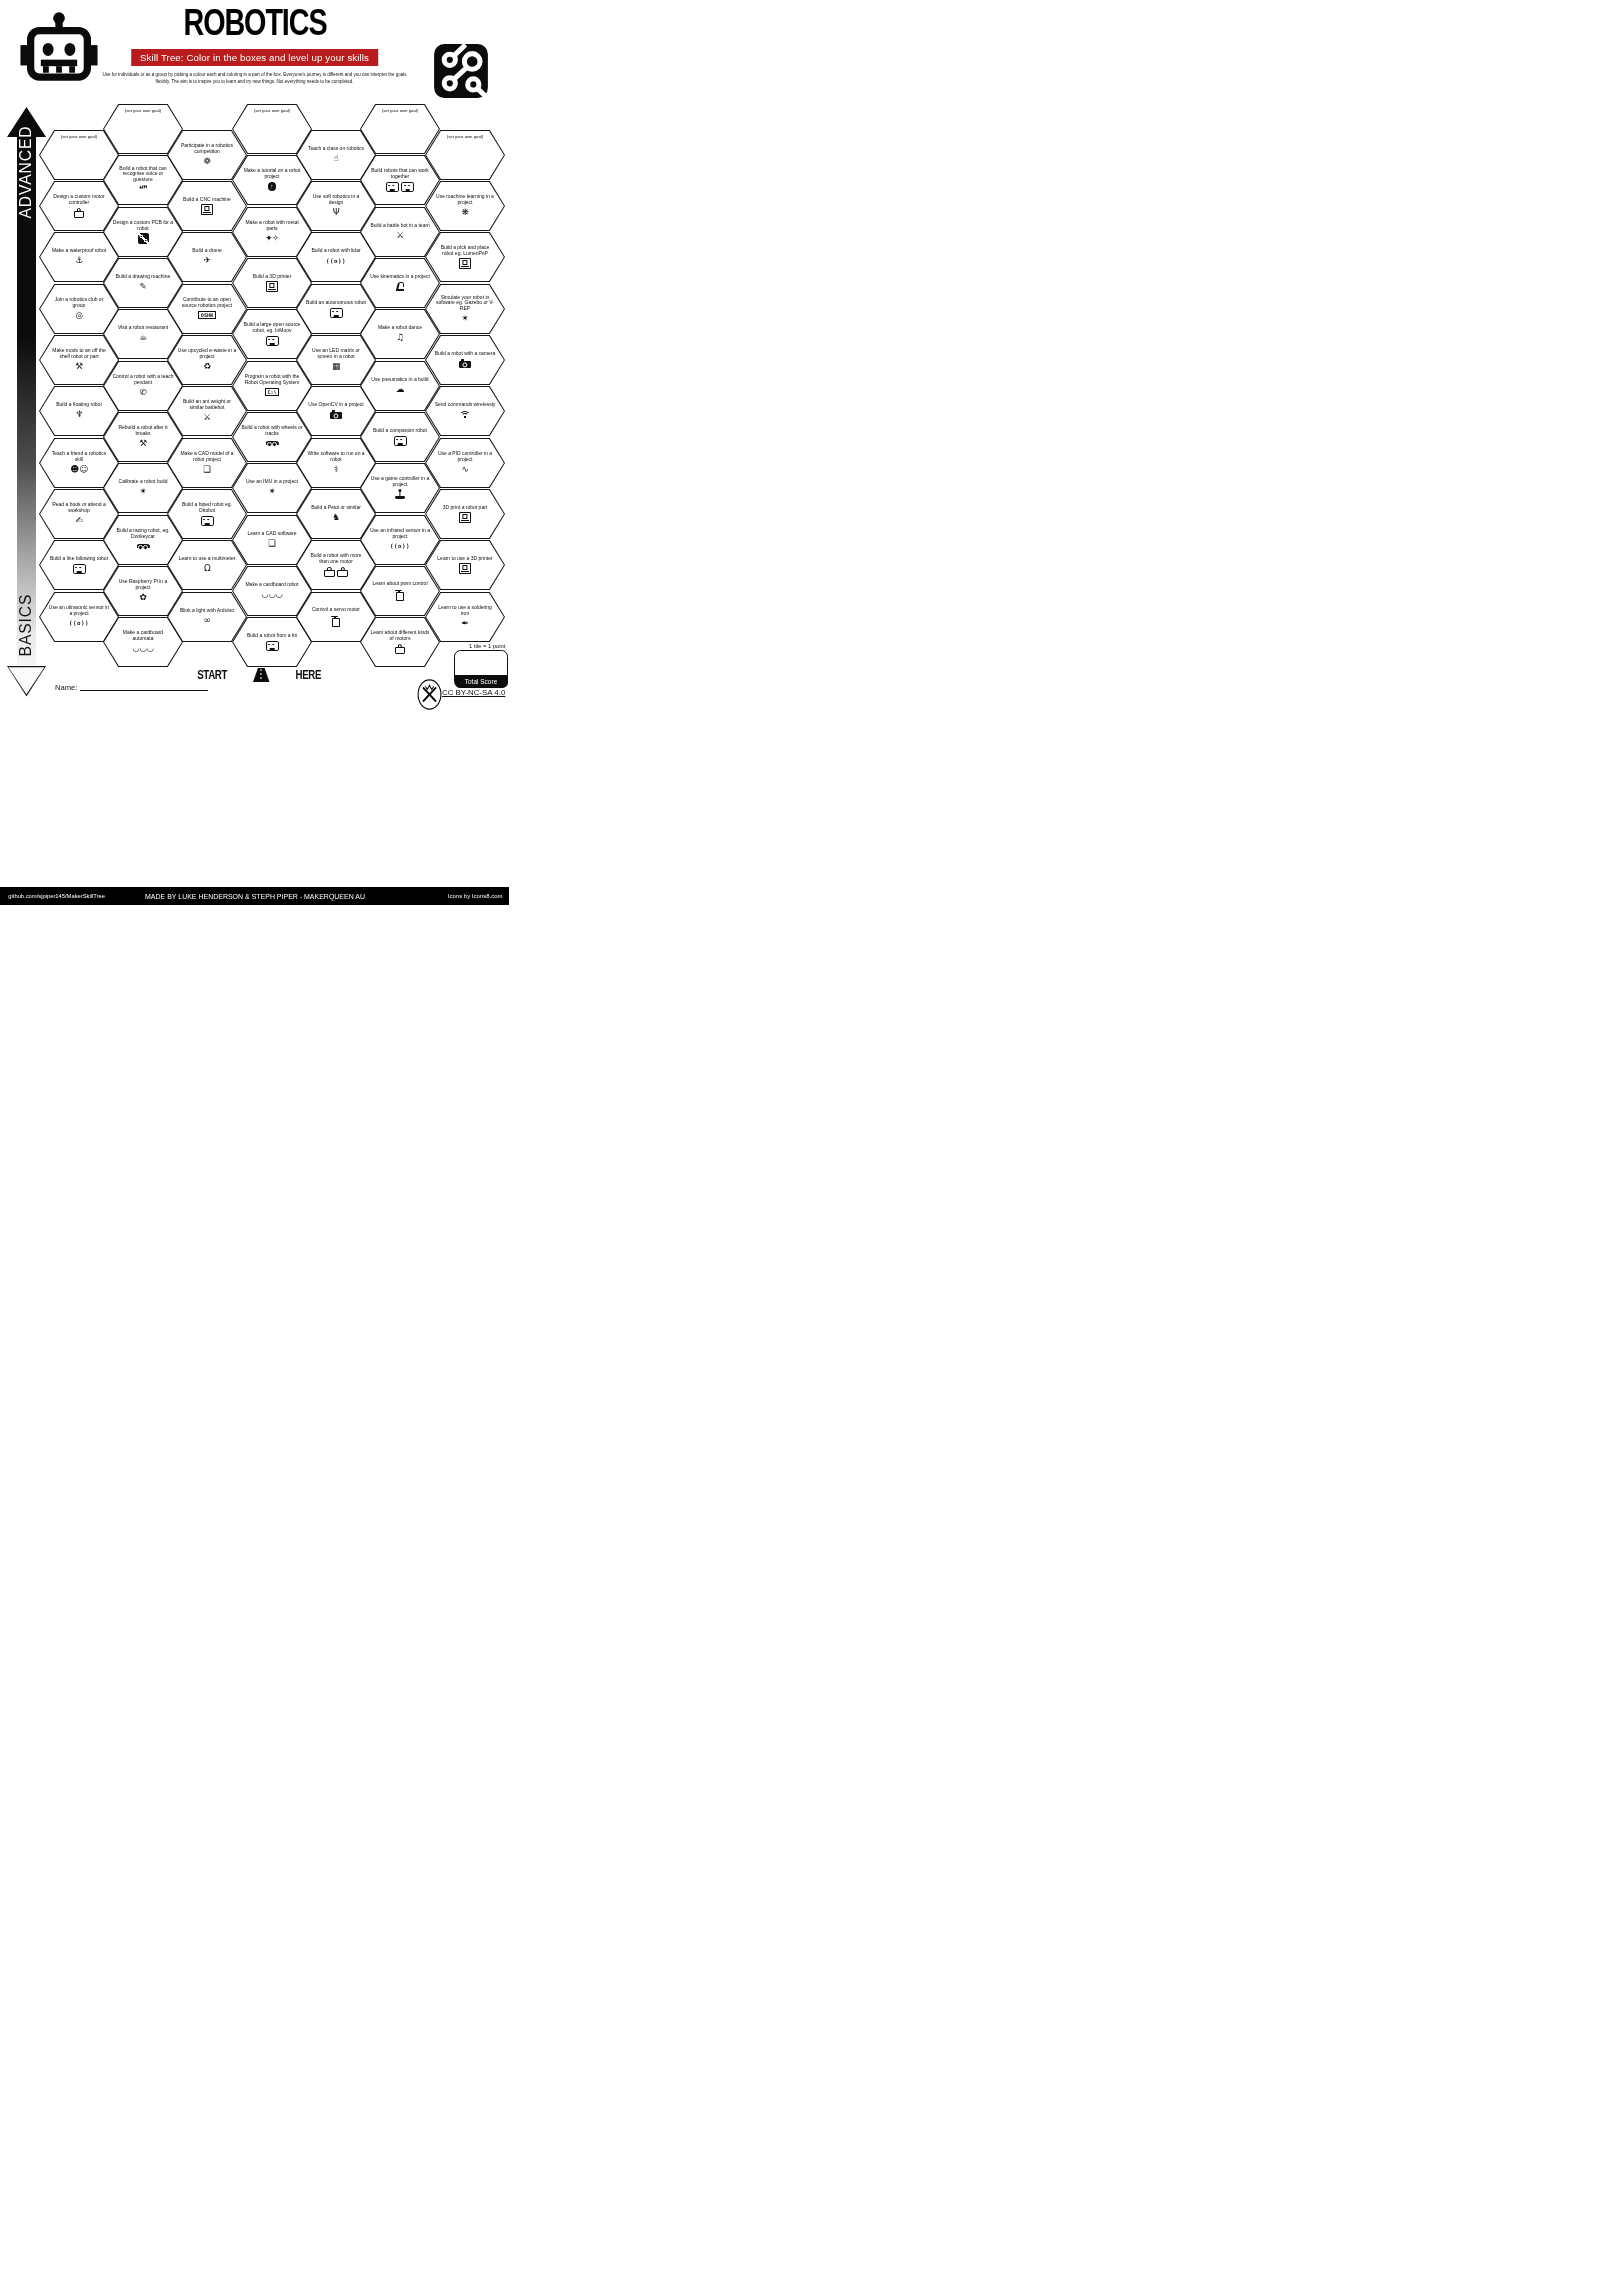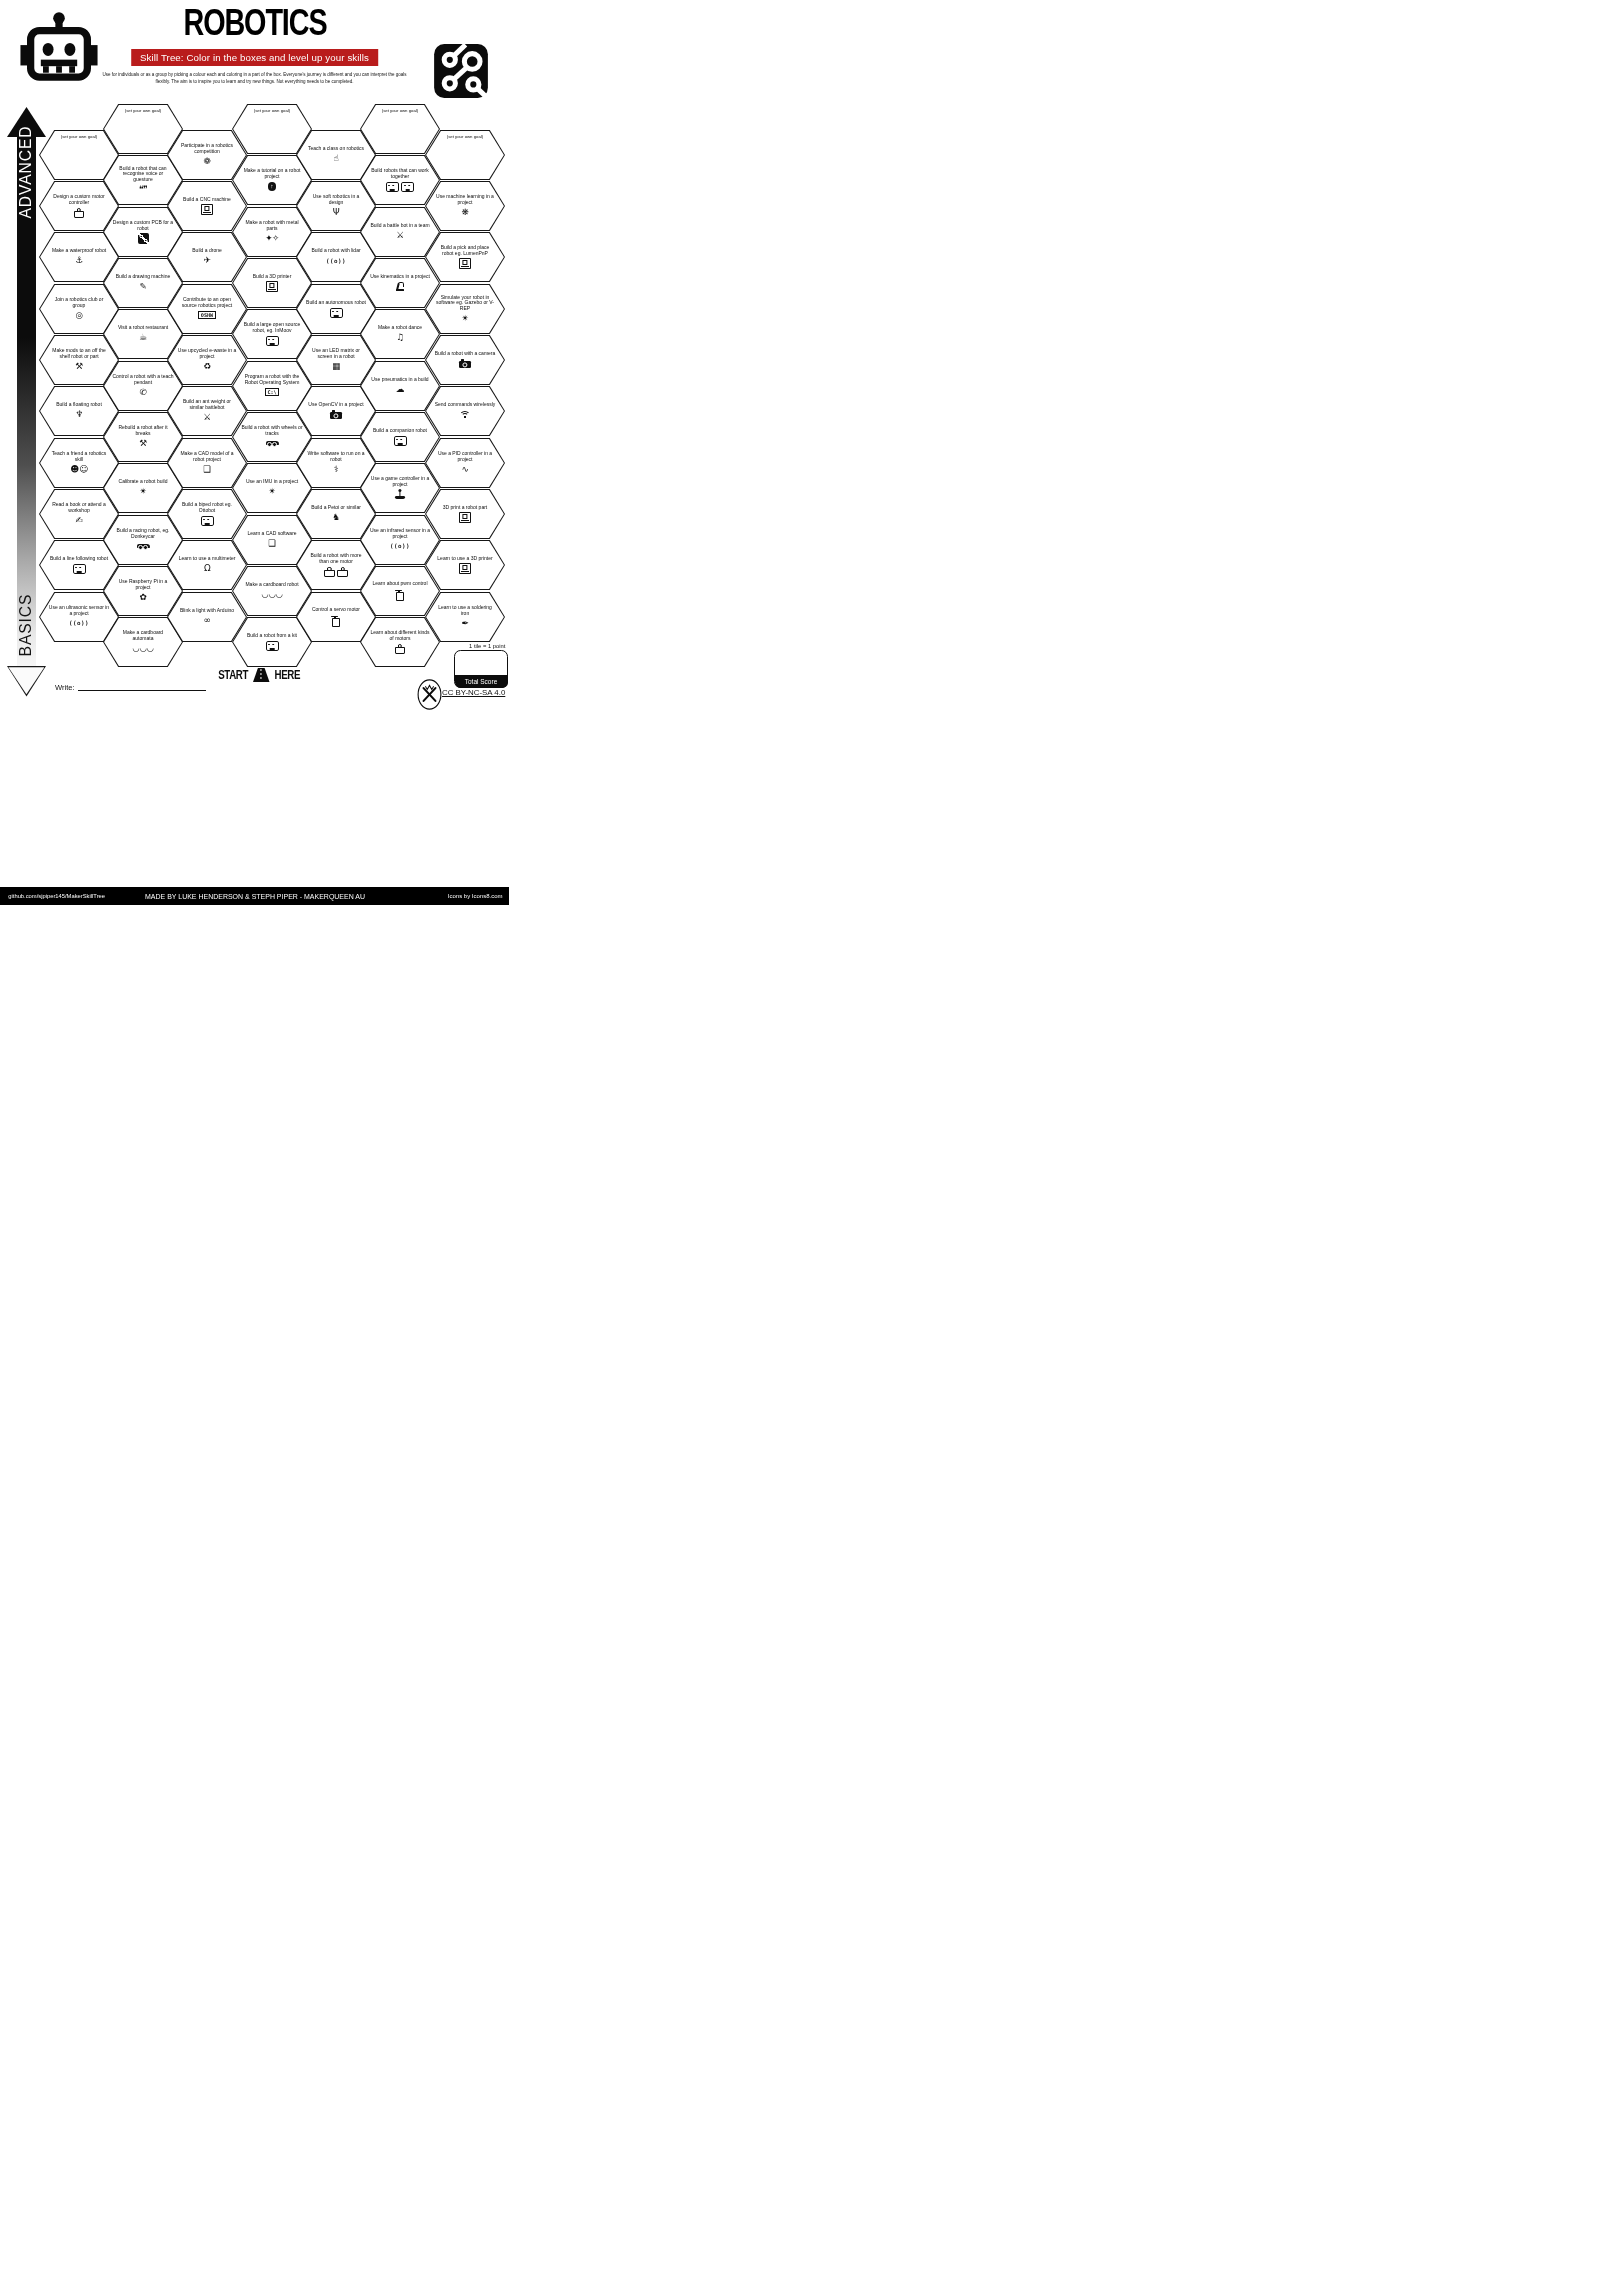--- a/index.html
+++ b/index.html
@@ -83,21 +83,21 @@
   .i-arm::after{content:"";position:absolute;left:2.3px;bottom:0.9px;width:2.1px;height:6.5px;background:#111;
                 transform:rotate(14deg);border-radius:0.9px;}
   .i-arm i{position:absolute;right:0.9px;top:0;width:4.2px;height:3.2px;border:1.1px solid #111;border-bottom:none;
            border-radius:2.3px 2.3px 0 0;}
   .i-pcb{width:11px;height:11px;border-radius:1.9px;background-color:#111;position:relative;
      background-image:radial-gradient(circle at 30% 32%,#111 0.7px,#fff 0.9px 1.7px,#111 1.9px 2px,transparent 2.1px),
                       radial-gradient(circle at 70% 68%,#111 0.7px,#fff 0.9px 1.7px,#111 1.9px 2px,transparent 2.1px),
                       linear-gradient(45deg,transparent 45%,#fff 45% 55%,transparent 55%);}
 
   
-  .start-row{position:absolute;left:0;right:0;top:668px;display:flex;align-items:center;justify-content:center;gap:1px;padding-left:8px;}
+  .start-row{position:absolute;left:0;right:0;top:668px;display:flex;align-items:center;justify-content:center;gap:22px;padding-left:8px;}
   .start-word{font-size:12.5px;font-weight:700;transform:scale(0.78,1.05);letter-spacing:-0.5px;}
   .i-road{width:16.7px;height:14.3px;background:#0c0c0c;clip-path:polygon(30% 0,70% 0,100% 100%,0 100%);position:relative;}
   .i-road::before{content:"";position:absolute;left:50%;transform:translateX(-50%);top:0.9px;bottom:0.9px;width:1.1px;
       background:repeating-linear-gradient(#fff 0 2.1px,transparent 2.1px 4.2px);}
   .name-row{position:absolute;left:55px;top:683px;display:flex;align-items:flex-end;gap:2.8px;}
   .name-label{font-size:7.6px;color:#111;}
   .name-line{width:128px;height:0.9px;background:#111;margin-bottom:1.4px;}
   .tile-note{position:absolute;right:3.7px;top:643px;font-size:5.8px;color:#111;}
   .score-box{position:absolute;left:454px;top:650px;width:52px;height:36px;border:1.2px solid #0f0f0f;
              border-radius:6.5px;background:#fff;}
@@ -737,21 +737,21 @@
       </div>
     </div>
 
   <div class="start-row">
     <span class="start-word">START</span>
     <span class="i-road"></span>
     <span class="start-word">HERE</span>
   </div>
 
   <div class="name-row">
-    <span class="name-label">Write:</span>
+    <span class="name-label">Name:</span>
     <span class="name-line"></span>
   </div>
 
   <div class="tile-note">1 tile = 1 point</div>
   <div class="score-box">
     <div class="score-bar">Total Score</div>
   </div>
 
   <svg class="mq-logo" viewBox="0 0 54 68">
     <ellipse cx="27" cy="34" rx="25" ry="32" fill="#fff" stroke="#0b0b0b" stroke-width="2.4"></ellipse>

